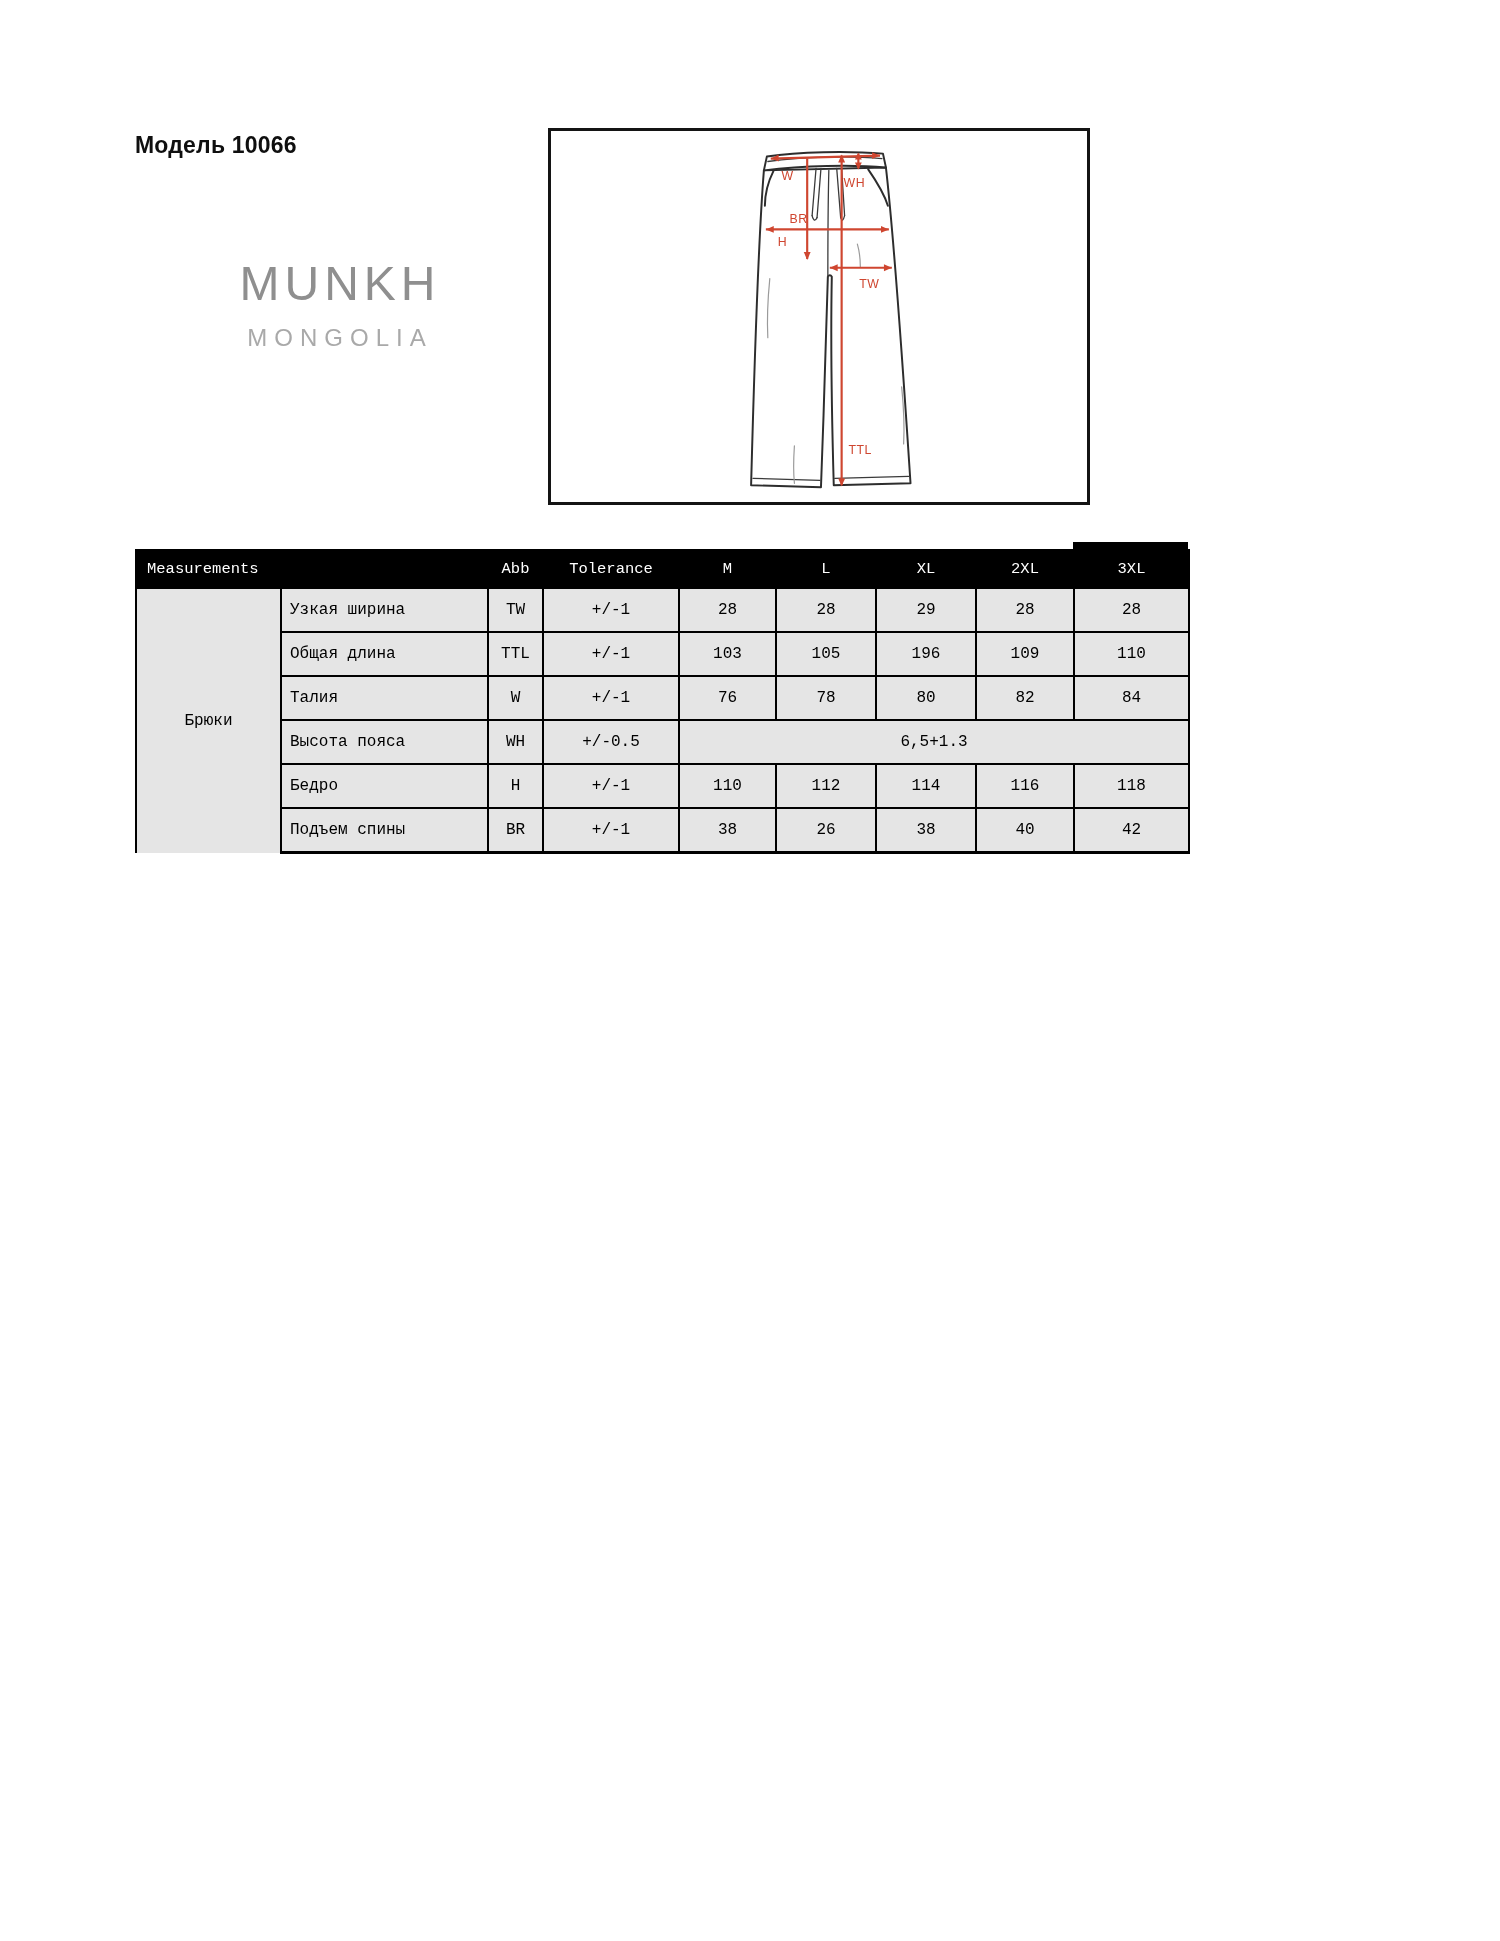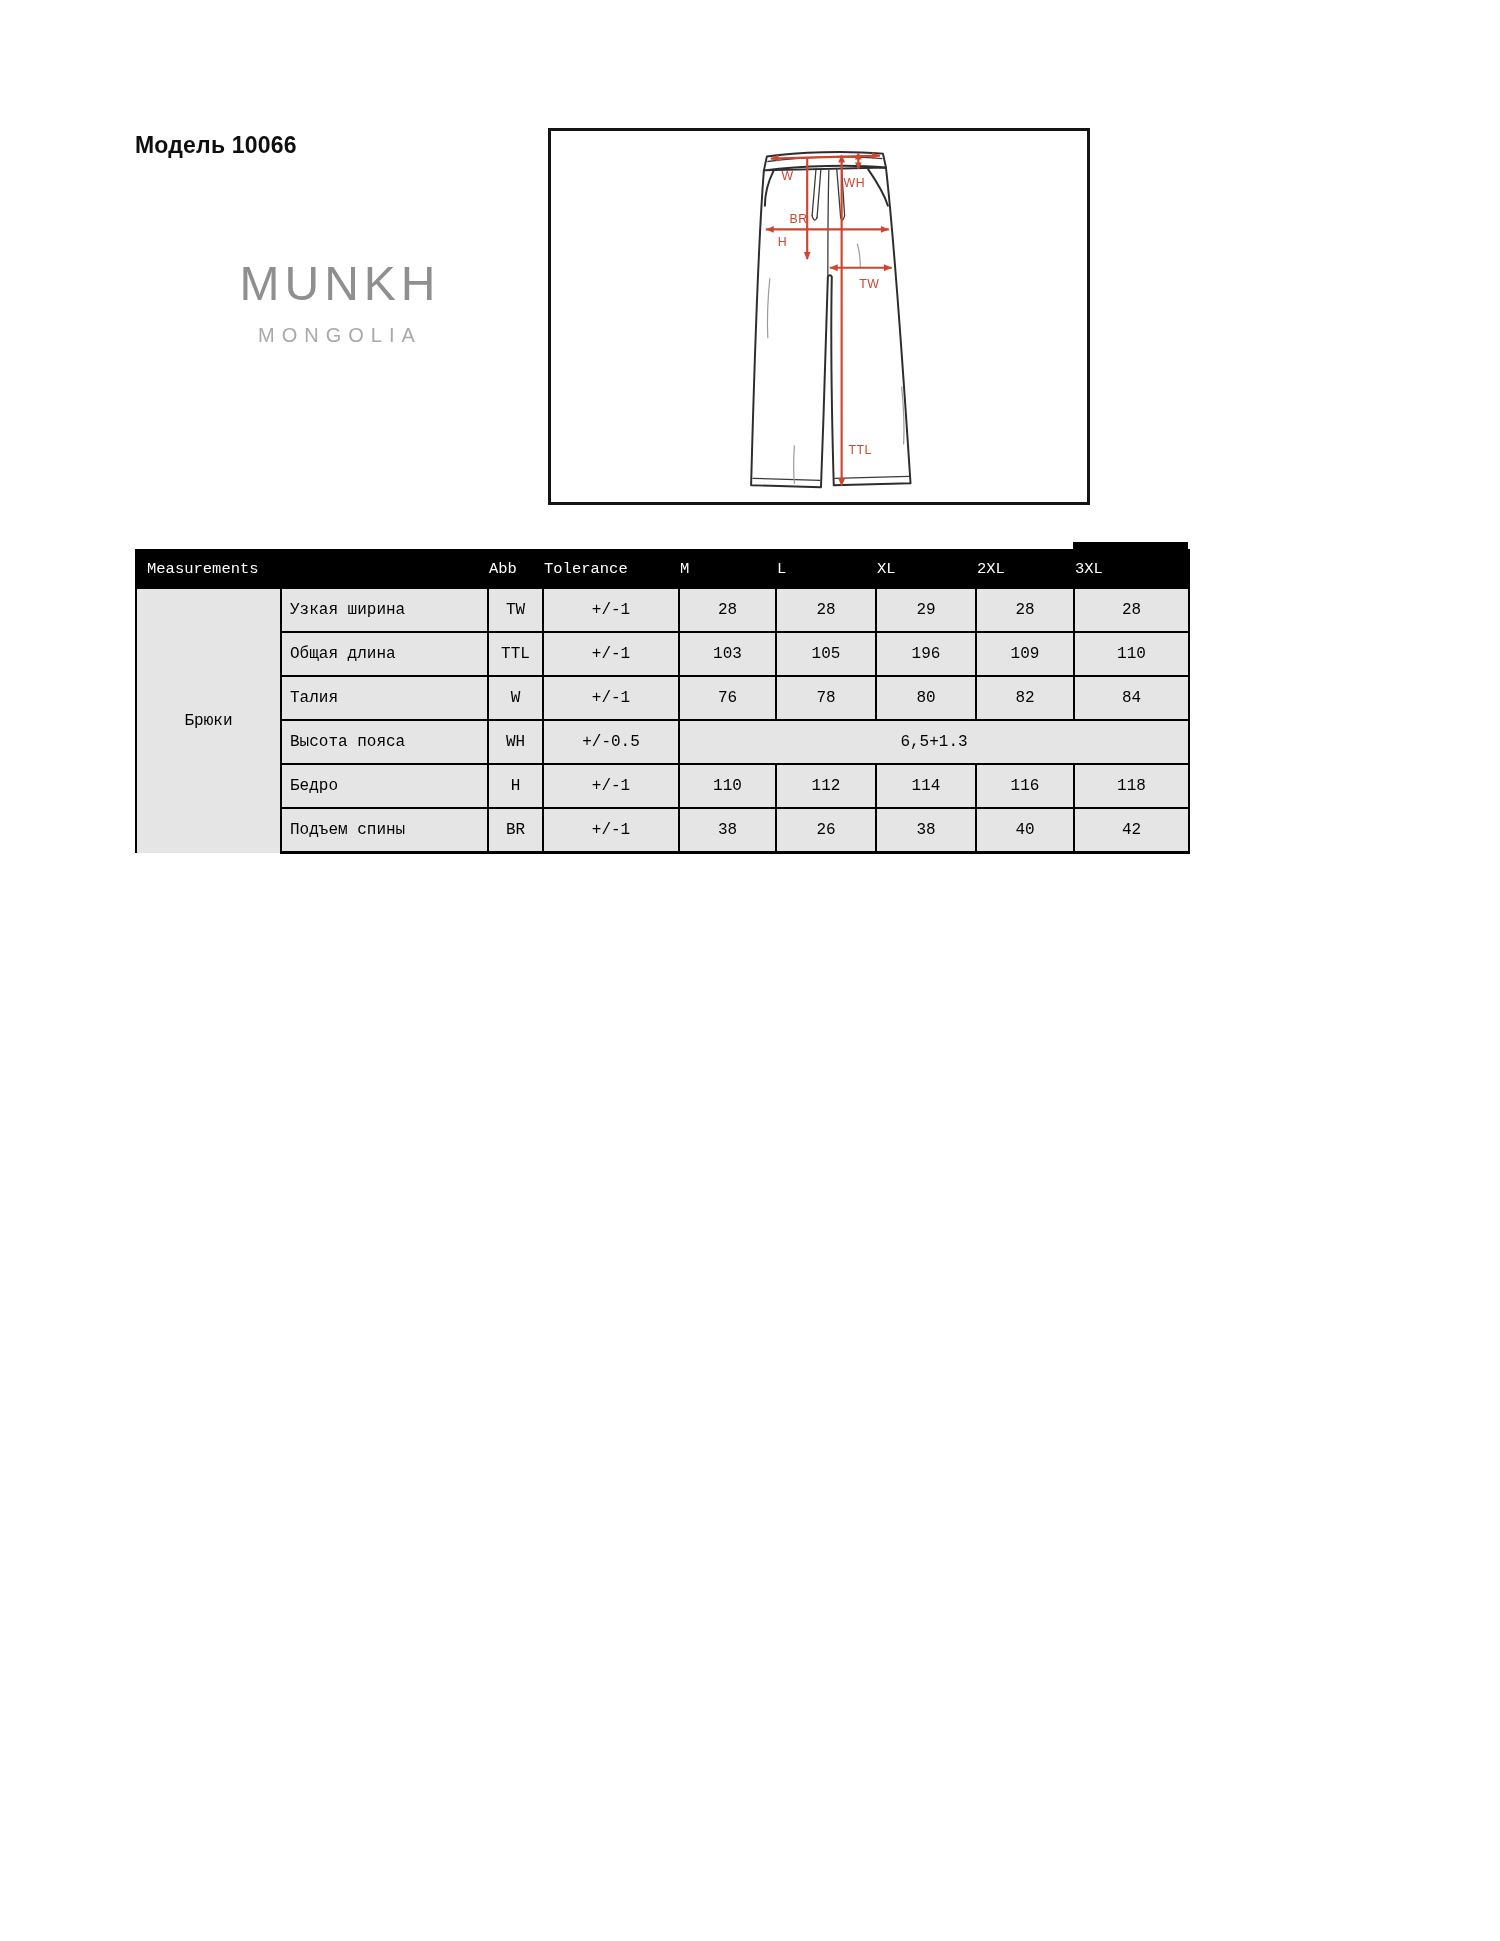--- a/index.html
+++ b/index.html
@@ -9,21 +9,21 @@
   }
   .doc-title{
     position:absolute;left:135px;top:92px;
     font-size:23px;font-weight:bold;color:#0f0f0f;letter-spacing:0.2px;
   }
   .brand{position:absolute;left:175px;top:220px;width:330px;text-align:center;}
   .brand-name{
     font-size:48px;line-height:1;color:#8f8f8f;letter-spacing:5px;font-weight:400;
   }
   .brand-sub{
-    margin-top:16px;font-size:20px;color:#a9a9a9;letter-spacing:7px;font-weight:400;
+    margin-top:16px;font-size:24px;color:#a9a9a9;letter-spacing:7px;font-weight:400;
   }
   .diagram-box{
     position:absolute;left:548px;top:88px;width:542px;height:377px;
     border:3px solid #141414;box-sizing:border-box;background:#fff;
   }
   .diagram-box svg{display:block;width:100%;height:100%;}
   .pants-line{stroke:#2d2d2d;stroke-width:2;fill:none;stroke-linecap:round;}
   .pants-fill{stroke:#2d2d2d;stroke-width:2;fill:#ffffff;stroke-linejoin:round;}
   .pants-thin{stroke:#3a3a3a;stroke-width:1.3;fill:none;stroke-linecap:round;}
   .wrinkle{stroke:#9a9a9a;stroke-width:1.2;fill:none;stroke-linecap:round;}
@@ -31,21 +31,21 @@
   .arrow-labels text{font-size:12.5px;font-family:"Liberation Sans",sans-serif;letter-spacing:0.5px;}
   .table-wrap{position:absolute;left:135px;top:509px;font-family:Liberation Mono, monospace;}
   table.size-table{
     border-collapse:collapse;table-layout:fixed;width:1053px;background:#fff;
   }
   table.size-table th, table.size-table td{
     border:2px solid #000;padding:0;margin:0;overflow:hidden;white-space:nowrap;
   }
   table.size-table thead th{
     background:#000;color:#fff;font-weight:normal;font-size:15.5px;
-    height:36px;text-align:left;vertical-align:middle;border-color:#000;
+    height:36px;text-align:center;vertical-align:middle;border-color:#000;
   }
   table.size-table thead th.first{ text-align:left;padding-left:10px; }
   table.size-table td{
     font-size:16px;height:42px;text-align:center;vertical-align:middle;background:#e5e5e5;
   }
   table.size-table td.name{ text-align:left;padding-left:8px; }
   table.size-table td.group{ border-bottom:none; }
   table.size-table tr.last td{ border-bottom-width:3px; }
   .header-cap{
     position:absolute;left:938px;top:-7px;width:115px;height:10px;background:#000;

